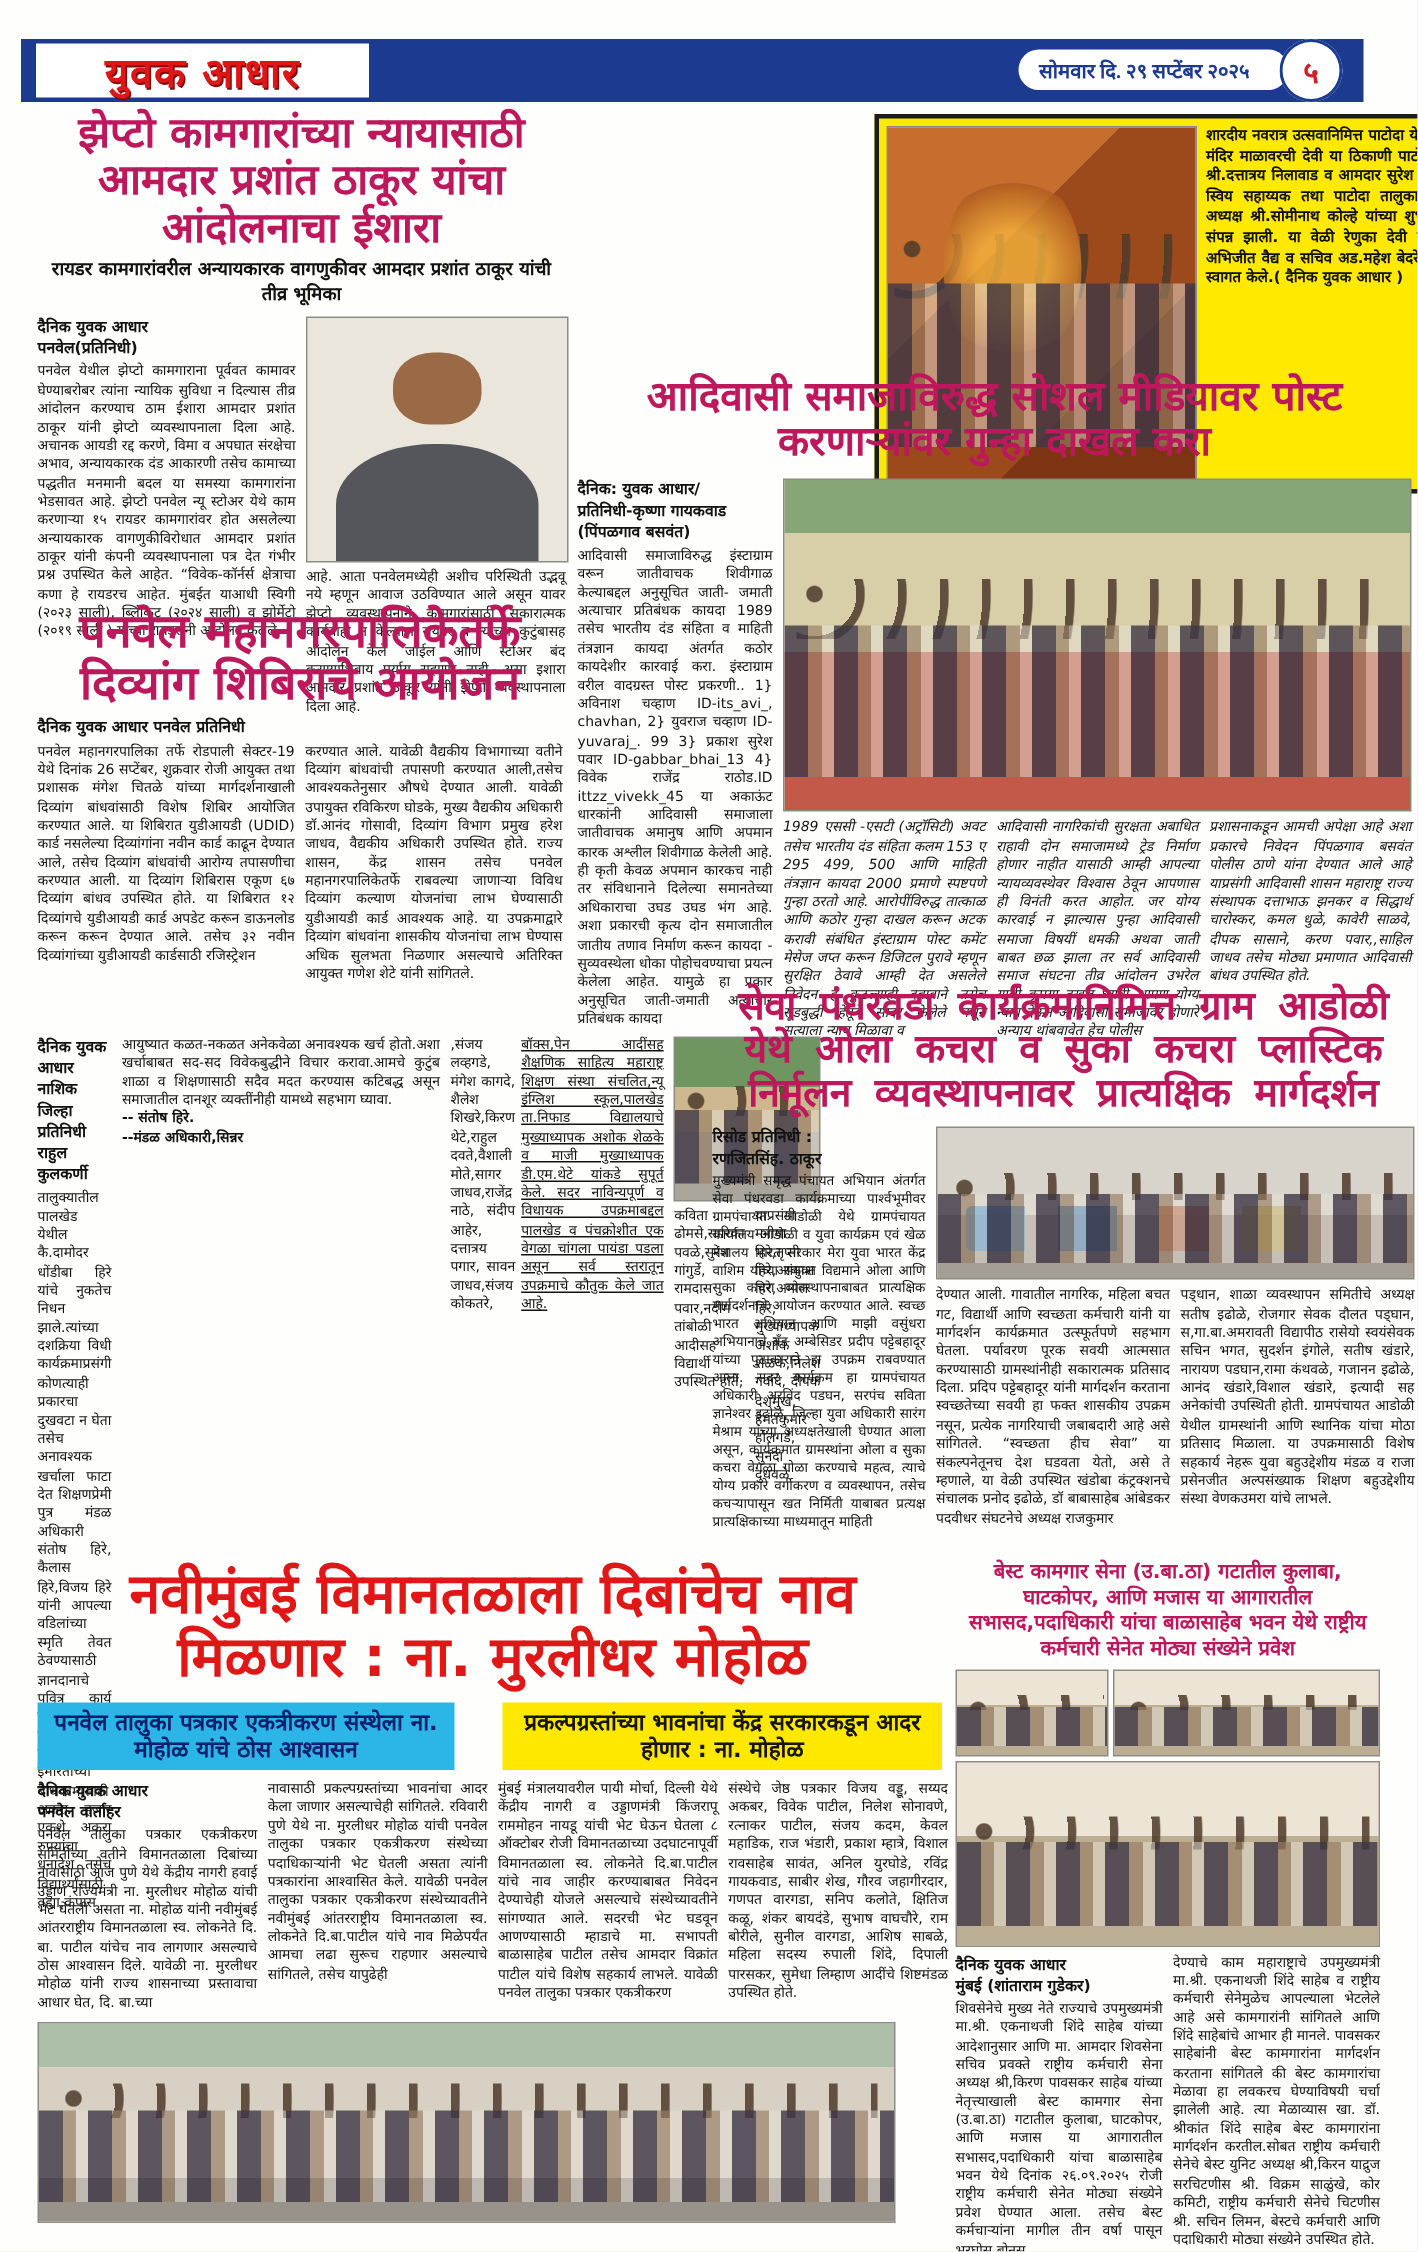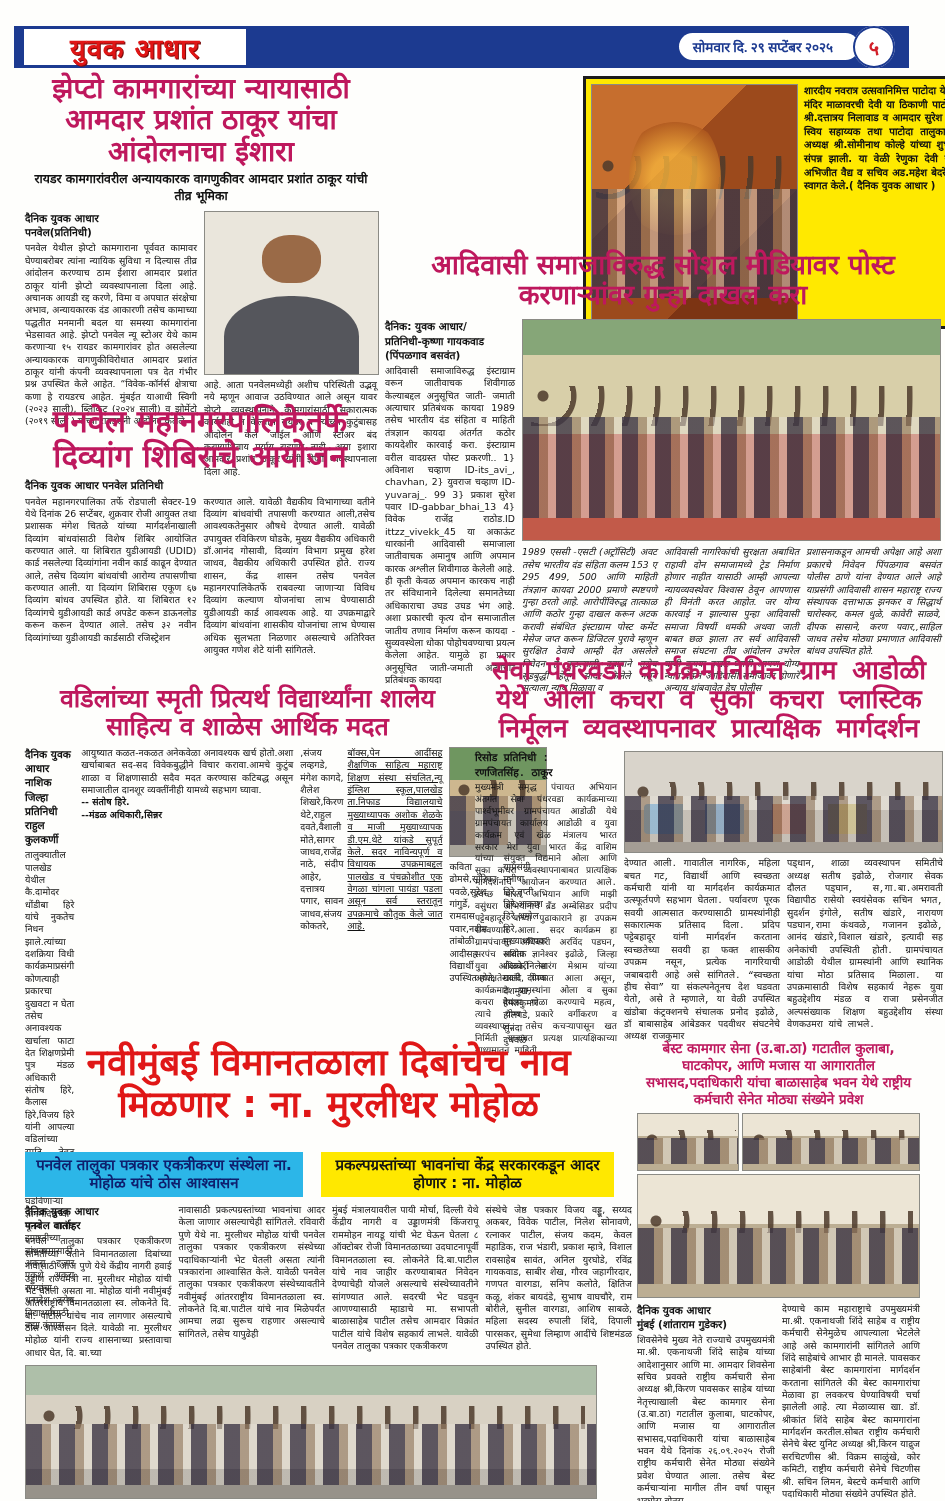--- a/index.html
+++ b/index.html
@@ -125,21 +125,20 @@
   <div class="abs" style="left:25px;top:404px;width:350px;">
     <div class="hl" style="font-size:31px;">पनवेल महानगरपालिकेतर्फे दिव्यांग शिबिराचे आयोजन</div>
     <div class="byline" style="margin-top:5px;">दैनिक युवक आधार पनवेल प्रतिनिधी</div>
     <div class="cols">
       <div class="col">पनवेल महानगरपालिका तर्फे रोडपाली सेक्टर-19 येथे दिनांक 26 सप्टेंबर, शुक्रवार रोजी आयुक्त तथा प्रशासक मंगेश चितळे यांच्या मार्गदर्शनाखाली दिव्यांग बांधवांसाठी विशेष शिबिर आयोजित करण्यात आले. या शिबिरात युडीआयडी (UDID) कार्ड नसलेल्या दिव्यांगांना नवीन कार्ड काढून देण्यात आले, तसेच दिव्यांग बांधवांची आरोग्य तपासणीचा करण्यात आली. या दिव्यांग शिबिरास एकूण ६७ दिव्यांग बांधव उपस्थित होते. या शिबिरात १२ दिव्यांगचे युडीआयडी कार्ड अपडेट करून डाऊनलोड करून करून देण्यात आले. तसेच ३२ नवीन दिव्यांगांच्या युडीआयडी कार्डसाठी रजिस्ट्रेशन</div>
       <div class="col">करण्यात आले. यावेळी वैद्यकीय विभागाच्या वतीने दिव्यांग बांधवांची तपासणी करण्यात आली,तसेच आवश्यकतेनुसार औषधे देण्यात आली. यावेळी उपायुक्त रविकिरण घोडके, मुख्य वैद्यकीय अधिकारी डॉ.आनंद गोसावी, दिव्यांग विभाग प्रमुख हरेश जाधव, वैद्यकीय अधिकारी उपस्थित होते. राज्य शासन, केंद्र शासन तसेच पनवेल महानगरपालिकेतर्फे राबवल्या जाणाऱ्या विविध दिव्यांग कल्याण योजनांचा लाभ घेण्यासाठी युडीआयडी कार्ड आवश्यक आहे. या उपक्रमाद्वारे दिव्यांग बांधवांना शासकीय योजनांचा लाभ घेण्यास अधिक सुलभता निळणार असल्याचे अतिरिक्त आयुक्त गणेश शेटे यांनी सांगितले.</div>
     </div>
   </div>
 
   <div class="abs" style="left:25px;top:685px;width:445px;">
-    <div class="hl" style="font-size:25px;">वडिलांच्या स्मृती प्रित्यर्थ विद्यार्थ्यांना शालेय साहित्य व शाळेस आर्थिक मदत</div>
     <div style="display:flex;gap:7px;margin-top:6px;">
       <div style="width:118px;">
         <div class="byline">दैनिक युवक आधार
 नाशिक जिल्हा प्रतिनिधी
 राहुल कुलकर्णी</div>
         <div class="col">तालुक्यातील पालखेड येथील कै.दामोदर धोंडीबा हिरे यांचे नुकतेच निधन झाले.त्यांच्या दशक्रिया विधी कार्यक्रमाप्रसंगी कोणत्याही प्रकारचा दुखवटा न घेता तसेच अनावश्यक खर्चाला फाटा देत शिक्षणप्रेमी पुत्र मंडळ अधिकारी संतोष हिरे, कैलास हिरे,विजय हिरे यांनी आपल्या वडिलांच्या स्मृति तेवत ठेवण्यासाठी ज्ञानदानाचे पवित्र कार्य घडविणाऱ्या ज्ञानमंदिराच्या नूतन शालेय इमारतीच्या बांधकामासाठी अकरा हजार एकशे अकरा रुपयांचा धनादेश तसेच विद्यार्थ्यांसाठी वह्या,कंपास</div>
       </div>
       <div style="flex:1;display:flex;flex-direction:row;gap:4px;">
         <div style="display:flex;gap:7px;">
           <div class="col" style="width:212px;flex:none;">
@@ -158,41 +157,41 @@
               <div class="col">याप्रसंगी मनीषा हिरे,तृप्ती हिरे,आकाश हिरे,अमोल हिरे, मुख्याध्यापक अशोक शेळके,निलेश गवांदे, दीपक देशमुख, हेमंतकुमार होलगडे, सुनंदा दुधवळे</div>
             </div>
           </div>
         </div>
       </div>
     </div>
   </div>
 
   <div class="abs" style="left:475px;top:658px;width:468px;">
     <div class="hl" style="font-size:26px;font-family:Liberation Mono, monospace;">सेवा पंधरवडा कार्यक्रमानिमित्त ग्राम आडोळी येथे ओला कचरा व सुका कचरा प्लास्टिक निर्मूलन व्यवस्थापनावर प्रात्यक्षिक मार्गदर्शन</div>
-    <div style="display:flex;gap:7px;margin-top:6px;font-family:Liberation Mono, monospace;">
+    <div style="display:flex;gap:7px;margin-top:6px;">
       <div style="width:142px;">
         <div class="byline">रिसोड प्रतिनिधी :
 रणजितसिंह. ठाकूर</div>
         <div class="col" style="font-size:9px;">मुख्यमंत्री समृद्ध पंचायत अभियान अंतर्गत सेवा पंधरवडा कार्यक्रमाच्या पार्श्वभूमीवर ग्रामपंचायत आडोळी येथे ग्रामपंचायत कार्यालय आडोळी व युवा कार्यक्रम एवं खेळ मंत्रालय भारत सरकार  मेरा युवा भारत केंद्र वाशिम यांच्या संयुक्त विद्यमाने ओला आणि सुका कचरा व्यवस्थापनाबाबत प्रात्यक्षिक मार्गदर्शनाचे आयोजन करण्यात आले. स्वच्छ भारत अभियान आणि माझी वसुंधरा अभियानाचे ब्रँड अम्बेसिडर प्रदीप पट्टेबहादूर यांच्या पुढाकाराने हा उपक्रम राबवण्यात आला. सदर कार्यक्रम हा ग्रामपंचायत अधिकारी अरविंद पडघन, सरपंच सविता ज्ञानेश्वर इढोळे, जिल्हा युवा अधिकारी सारंग मेश्राम यांच्या अध्यक्षतेखाली घेण्यात आला असून, कार्यक्रमात ग्रामस्थांना ओला व सुका कचरा वेगळा गोळा करण्याचे महत्व, त्याचे योग्य प्रकारे वर्गीकरण व व्यवस्थापन, तसेच कचऱ्यापासून खत निर्मिती याबाबत प्रत्यक्ष प्रात्यक्षिकाच्या माध्यमातून माहिती</div>
       </div>
       <div style="flex:1;display:flex;flex-direction:column;gap:5px;">
         <div class="photo ph-bags crowd" style="height:100px;">
           <div class="bagrow"></div>
         </div>
         <div class="cols">
           <div class="col">देण्यात आली. गावातील नागरिक, महिला बचत गट, विद्यार्थी आणि स्वच्छता कर्मचारी यांनी या मार्गदर्शन कार्यक्रमात उत्स्फूर्तपणे सहभाग घेतला. पर्यावरण पूरक सवयी आत्मसात करण्यासाठी ग्रामस्थांनीही सकारात्मक प्रतिसाद दिला. प्रदिप पट्टेबहादूर यांनी मार्गदर्शन करताना स्वच्छतेच्या सवयी हा फक्त शासकीय उपक्रम नसून, प्रत्येक नागरियाची जबाबदारी आहे असे सांगितले. “स्वच्छता हीच सेवा” या संकल्पनेतूनच देश घडवता येतो, असे ते म्हणाले, या वेळी उपस्थित खंडोबा कंट्रक्शनचे संचालक प्रनोद इढोळे, डॉ बाबासाहेब आंबेडकर पदवीधर संघटनेचे अध्यक्ष राजकुमार</div>
           <div class="col">पड्धान, शाळा व्यवस्थापन समितीचे अध्यक्ष सतीष इढोळे, रोजगार सेवक दौलत पड्घान, स,गा.बा.अमरावती विद्यापीठ रासेयो स्वयंसेवक सचिन भगत, सुदर्शन इंगोले, सतीष खंडारे, नारायण पडघान,रामा कंथवळे, गजानन इढोळे, आनंद खंडारे,विशाल खंडारे, इत्यादी सह अनेकांची उपस्थिती होती. ग्रामपंचायत आडोळी येथील ग्रामस्थांनी आणि स्थानिक यांचा मोठा प्रतिसाद मिळाला. या उपक्रमासाठी विशेष सहकार्य नेहरू युवा बहुउद्देशीय मंडळ व राजा प्रसेनजीत अल्पसंख्याक शिक्षण बहुउद्देशीय संस्था वेणकउमरा यांचे लाभले.</div>
         </div>
       </div>
     </div>
   </div>
 
   <div class="abs" style="left:25px;top:1042px;width:607px;">
     <div class="redHl" style="font-size:37px;">नवीमुंबई विमानतळाला दिबांचेच नाव मिळणार : ना. मुरलीधर मोहोळ</div>
-    <div style="display:flex;gap:18px;margin-top:26px;">
+    <div style="display:flex;gap:32px;margin-top:9px;">
       <div class="subCyan" style="width:278px;box-sizing:border-box;">पनवेल तालुका पत्रकार एकत्रीकरण संस्थेला ना. मोहोळ यांचे ठोस आश्वासन</div>
       <div class="subYellow" style="width:293px;box-sizing:border-box;">प्रकल्पग्रस्तांच्या भावनांचा केंद्र सरकारकडून आदर होणार : ना. मोहोळ</div>
     </div>
     <div class="cols" style="margin-top:7px;">
       <div class="col">
         <div class="byline">दैनिक युवक आधार
 पनवेल वार्ताहर</div>
         <span>पनवेल तालुका पत्रकार एकत्रीकरण समितीच्या वतीने विमानतळाला दिबांच्या नावासाठी आज पुणे येथे केंद्रीय नागरी हवाई उड्डाण राज्यमंत्री ना. मुरलीधर मोहोळ यांची भेट घेतली असता ना. मोहोळ यांनी नवीमुंबई आंतरराष्ट्रीय विमानतळाला स्व. लोकनेते दि. बा. पाटील यांचेच नाव लागणार असल्याचे ठोस आश्वासन दिले. यावेळी ना. मुरलीधर मोहोळ यांनी राज्य शासनाच्या प्रस्तावाचा आधार घेत, दि. बा.च्या</span>
       </div>
       <div class="col">नावासाठी प्रकल्पग्रस्तांच्या भावनांचा आदर केला जाणार असल्याचेही सांगितले. रविवारी पुणे येथे ना. मुरलीधर मोहोळ यांची पनवेल तालुका पत्रकार एकत्रीकरण संस्थेच्या पदाधिकाऱ्यांनी भेट घेतली असता त्यांनी पत्रकारांना आश्वासित केले. यावेळी पनवेल तालुका पत्रकार एकत्रीकरण संस्थेच्यावतीने नवीमुंबई आंतरराष्ट्रीय विमानतळाला स्व. लोकनेते दि.बा.पाटील यांचे नाव मिळेपर्यंत आमचा लढा सुरूच राहणार असल्याचे सांगितले, तसेच यापुढेही</div>

